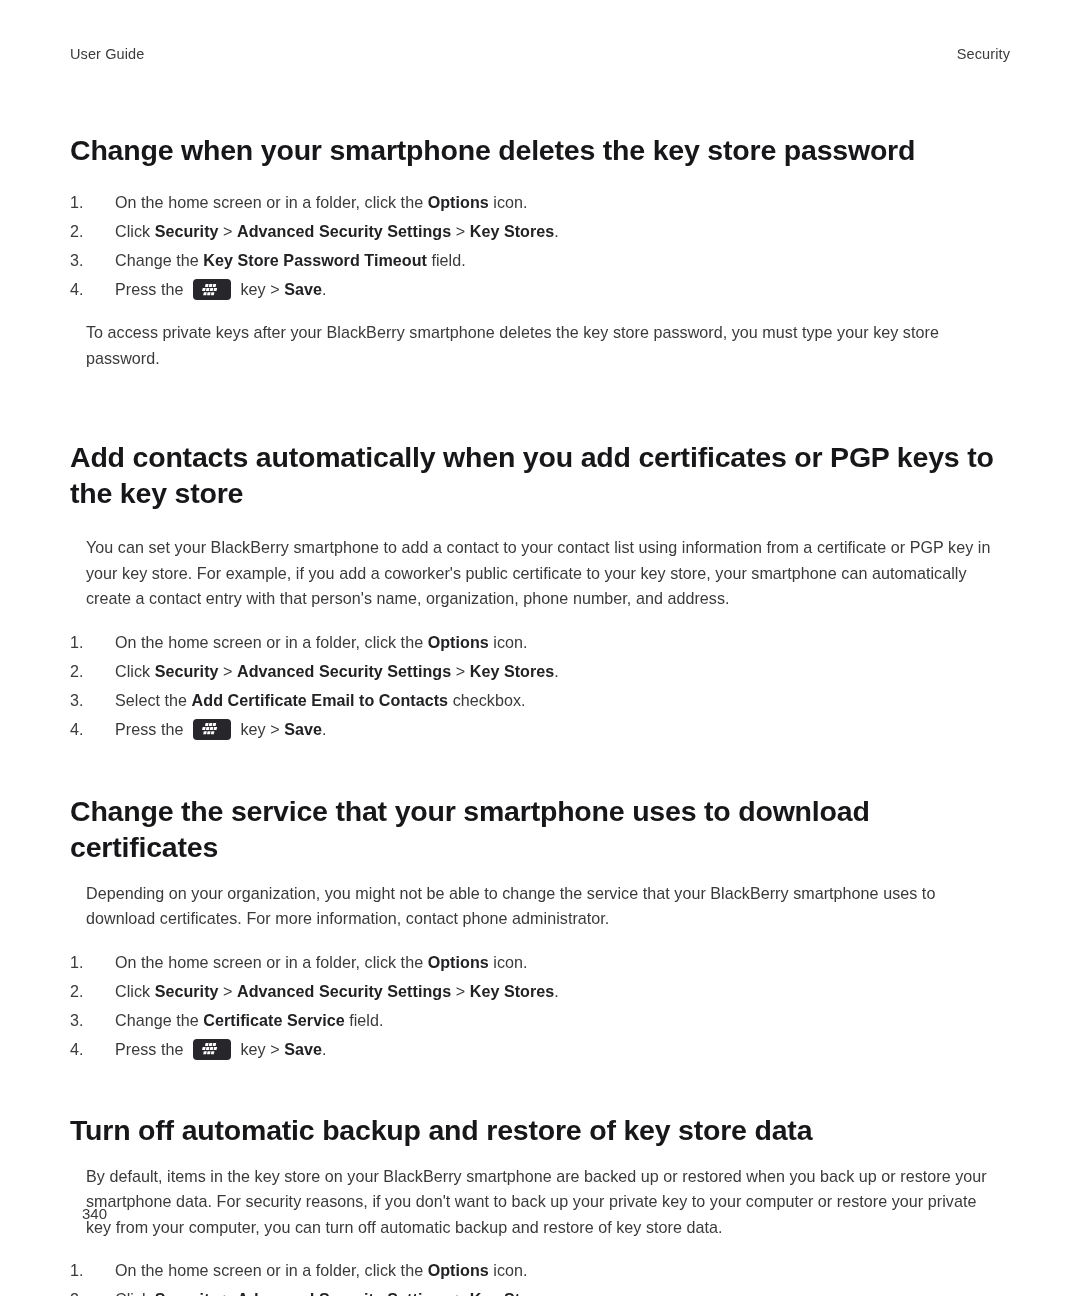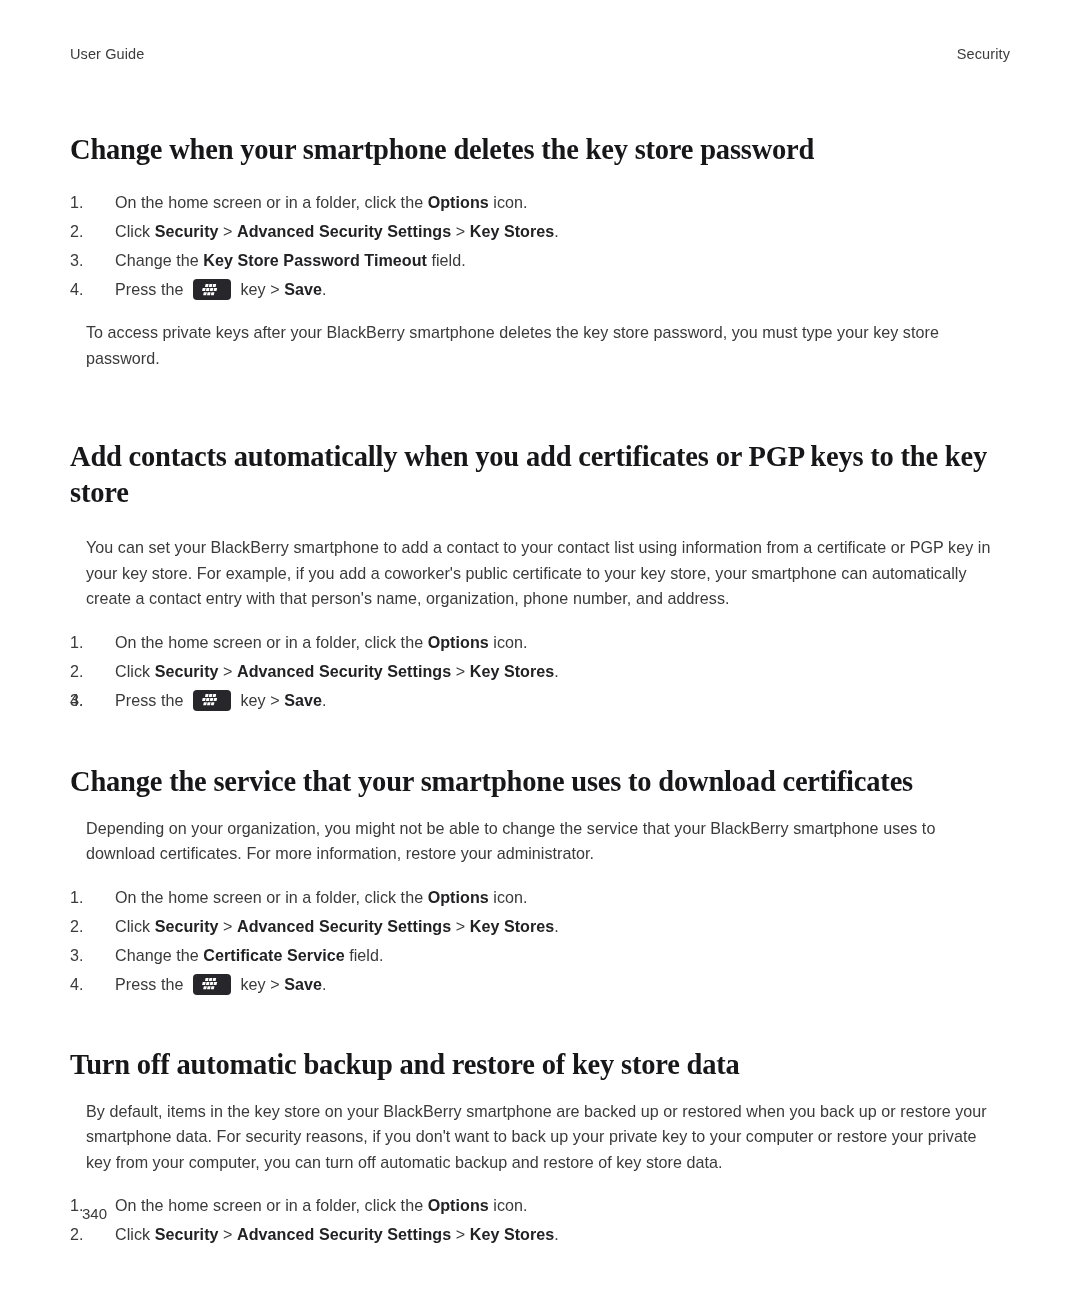--- a/index.html
+++ b/index.html
@@ -47,21 +47,20 @@
   }
 
   h1.section-heading {
     font-size: 28.5px;
     line-height: 36px;
     font-weight: 600;
     color: #17171a;
     margin: 0 0 14px 0;
     letter-spacing: -0.2px;
     font-stretch: condensed;
-    font-family: Liberation Serif, serif;
   }
   .sec-2 h1.section-heading { margin-bottom: 24px; }
 
   p.body-text {
     font-size: 16.1px;
     line-height: 25.5px;
     color: #3a3a3a;
     margin: 16px;
     letter-spacing: 0.05px;
   }
@@ -165,41 +164,41 @@
     </section>
 
     <div class="sec-gap-1"></div>
 
     <section class="sec-2">
       <h1 class="section-heading">Add contacts automatically when you add certificates or PGP keys to the key store</h1>
       <p class="body-text">You can set your BlackBerry smartphone to add a contact to your contact list using information from a certificate or PGP key in your key store. For example, if you add a coworker's public certificate to your key store, your smartphone can automatically create a contact entry with that person's name, organization, phone number, and address.</p>
       <ol class="steps list-after-para">
           <li><span class="marker">1.</span><span class="step-text">On the home screen or in a folder, click the <b>Options</b> icon.</span></li>
           <li><span class="marker">2.</span><span class="step-text">Click <b>Security</b> &gt; <b>Advanced Security Settings</b> &gt; <b>Key Stores</b>.</span></li>
-          <li><span class="marker">3.</span></li>
+          <li><span class="marker">3.</span><span class="step-text">Select the <b>Add Certificate Email to Contacts</b> checkbox.</span></li>
           <li><span class="marker">4.</span><span class="step-text">Press the <span class="bb-key"><svg width="21" height="13" viewBox="0 0 21 13">
                   <rect x="4.2" y="0.4" width="3" height="3.0" fill="#ffffff" transform="skewX(-12)"></rect>
                   <rect x="8" y="0.4" width="3" height="3.0" fill="#ffffff" transform="skewX(-12)"></rect>
                   <rect x="11.8" y="0.4" width="3" height="3.0" fill="#ffffff" transform="skewX(-12)"></rect>
                   <rect x="2.2" y="4.6" width="3" height="3.0" fill="#ffffff" transform="skewX(-12)"></rect>
                   <rect x="6" y="4.6" width="3" height="3.0" fill="#ffffff" transform="skewX(-12)"></rect>
                   <rect x="9.8" y="4.6" width="3" height="3.0" fill="#ffffff" transform="skewX(-12)"></rect>
                   <rect x="13.6" y="4.6" width="3" height="3.0" fill="#ffffff" transform="skewX(-12)"></rect>
                   <rect x="4.2" y="8.8" width="3" height="3.0" fill="#ffffff" transform="skewX(-12)"></rect>
                   <rect x="8" y="8.8" width="3" height="3.0" fill="#ffffff" transform="skewX(-12)"></rect>
                   <rect x="11.8" y="8.8" width="3" height="3.0" fill="#ffffff" transform="skewX(-12)"></rect>
                 </svg></span> key &gt; <b>Save</b>.</span></li>
         </ol>
     </section>
 
     <div class="sec-gap-2"></div>
 
     <section class="sec-3">
       <h1 class="section-heading">Change the service that your smartphone uses to download certificates</h1>
-      <p class="body-text">Depending on your organization, you might not be able to change the service that your BlackBerry smartphone uses to download certificates. For more information, restore your administrator.</p>
+      <p class="body-text">Depending on your organization, you might not be able to change the service that your BlackBerry smartphone uses to download certificates. For more information, contact phone administrator.</p>
       <ol class="steps list-after-para">
           <li><span class="marker">1.</span><span class="step-text">On the home screen or in a folder, click the <b>Options</b> icon.</span></li>
           <li><span class="marker">2.</span><span class="step-text">Click <b>Security</b> &gt; <b>Advanced Security Settings</b> &gt; <b>Key Stores</b>.</span></li>
           <li><span class="marker">3.</span><span class="step-text">Change the <b>Certificate Service</b> field.</span></li>
           <li><span class="marker">4.</span><span class="step-text">Press the <span class="bb-key"><svg width="21" height="13" viewBox="0 0 21 13">
                   <rect x="4.2" y="0.4" width="3" height="3.0" fill="#ffffff" transform="skewX(-12)"></rect>
                   <rect x="8" y="0.4" width="3" height="3.0" fill="#ffffff" transform="skewX(-12)"></rect>
                   <rect x="11.8" y="0.4" width="3" height="3.0" fill="#ffffff" transform="skewX(-12)"></rect>
                   <rect x="2.2" y="4.6" width="3" height="3.0" fill="#ffffff" transform="skewX(-12)"></rect>
                   <rect x="6" y="4.6" width="3" height="3.0" fill="#ffffff" transform="skewX(-12)"></rect>

